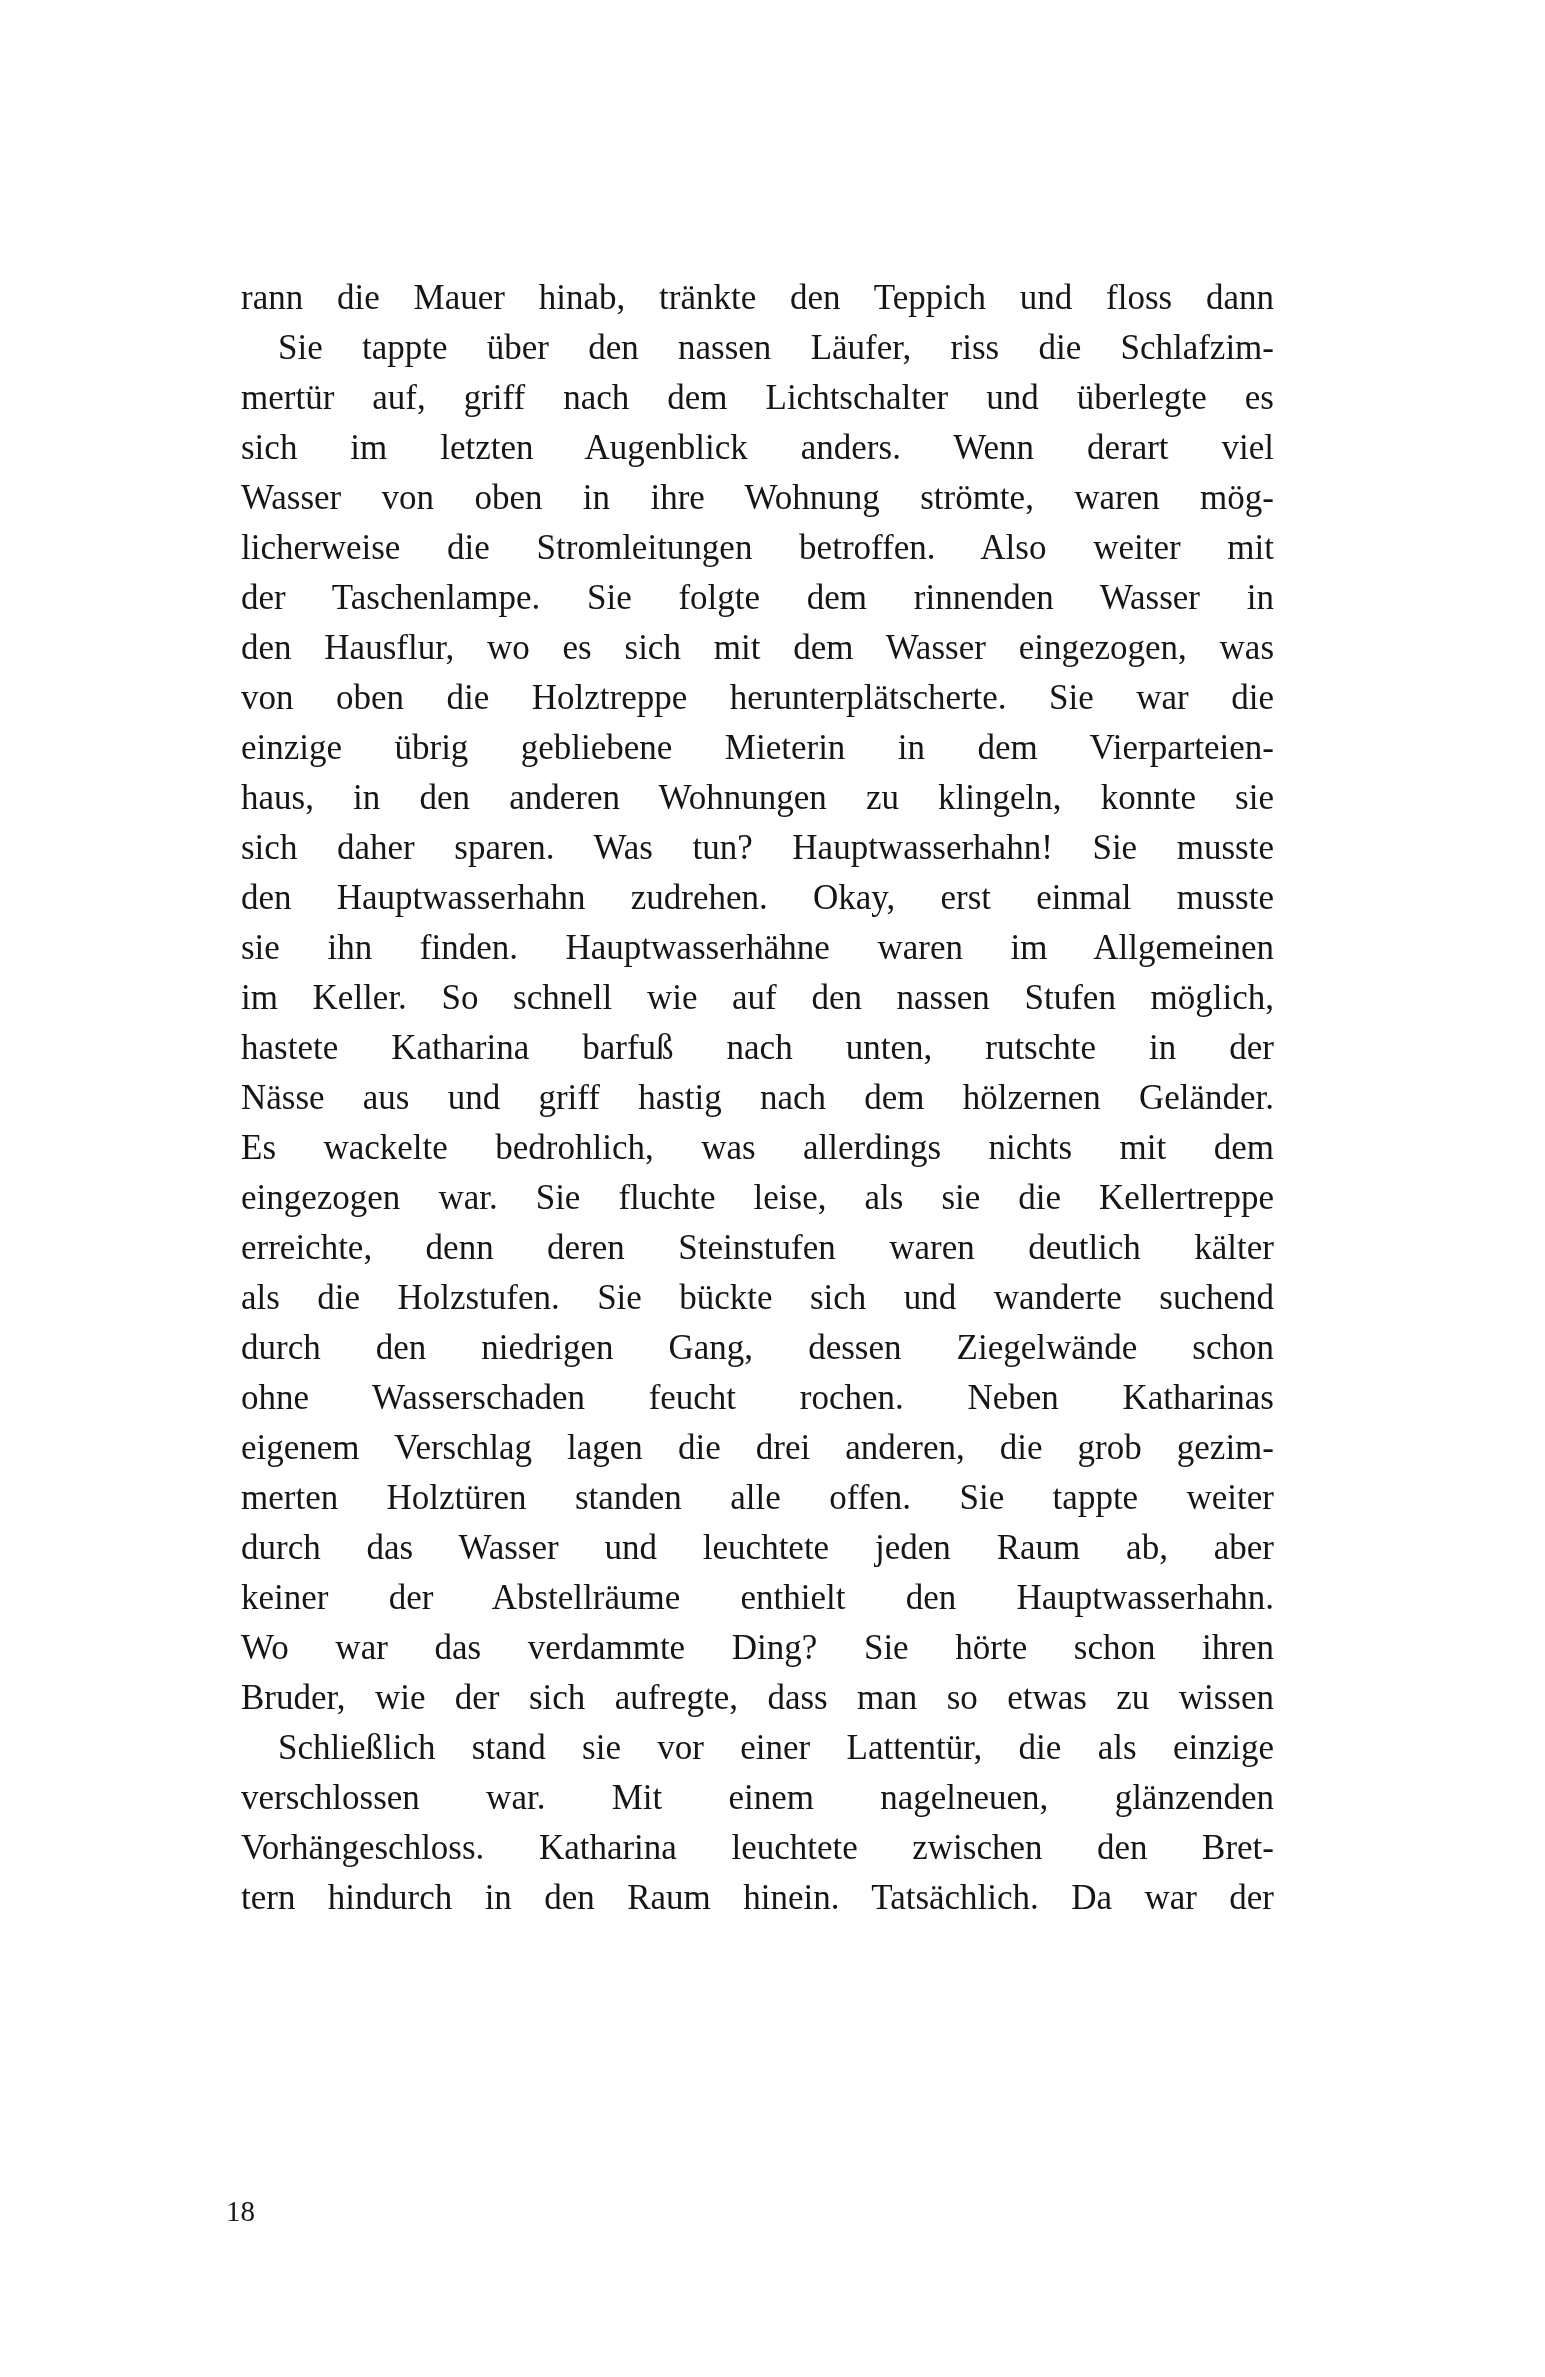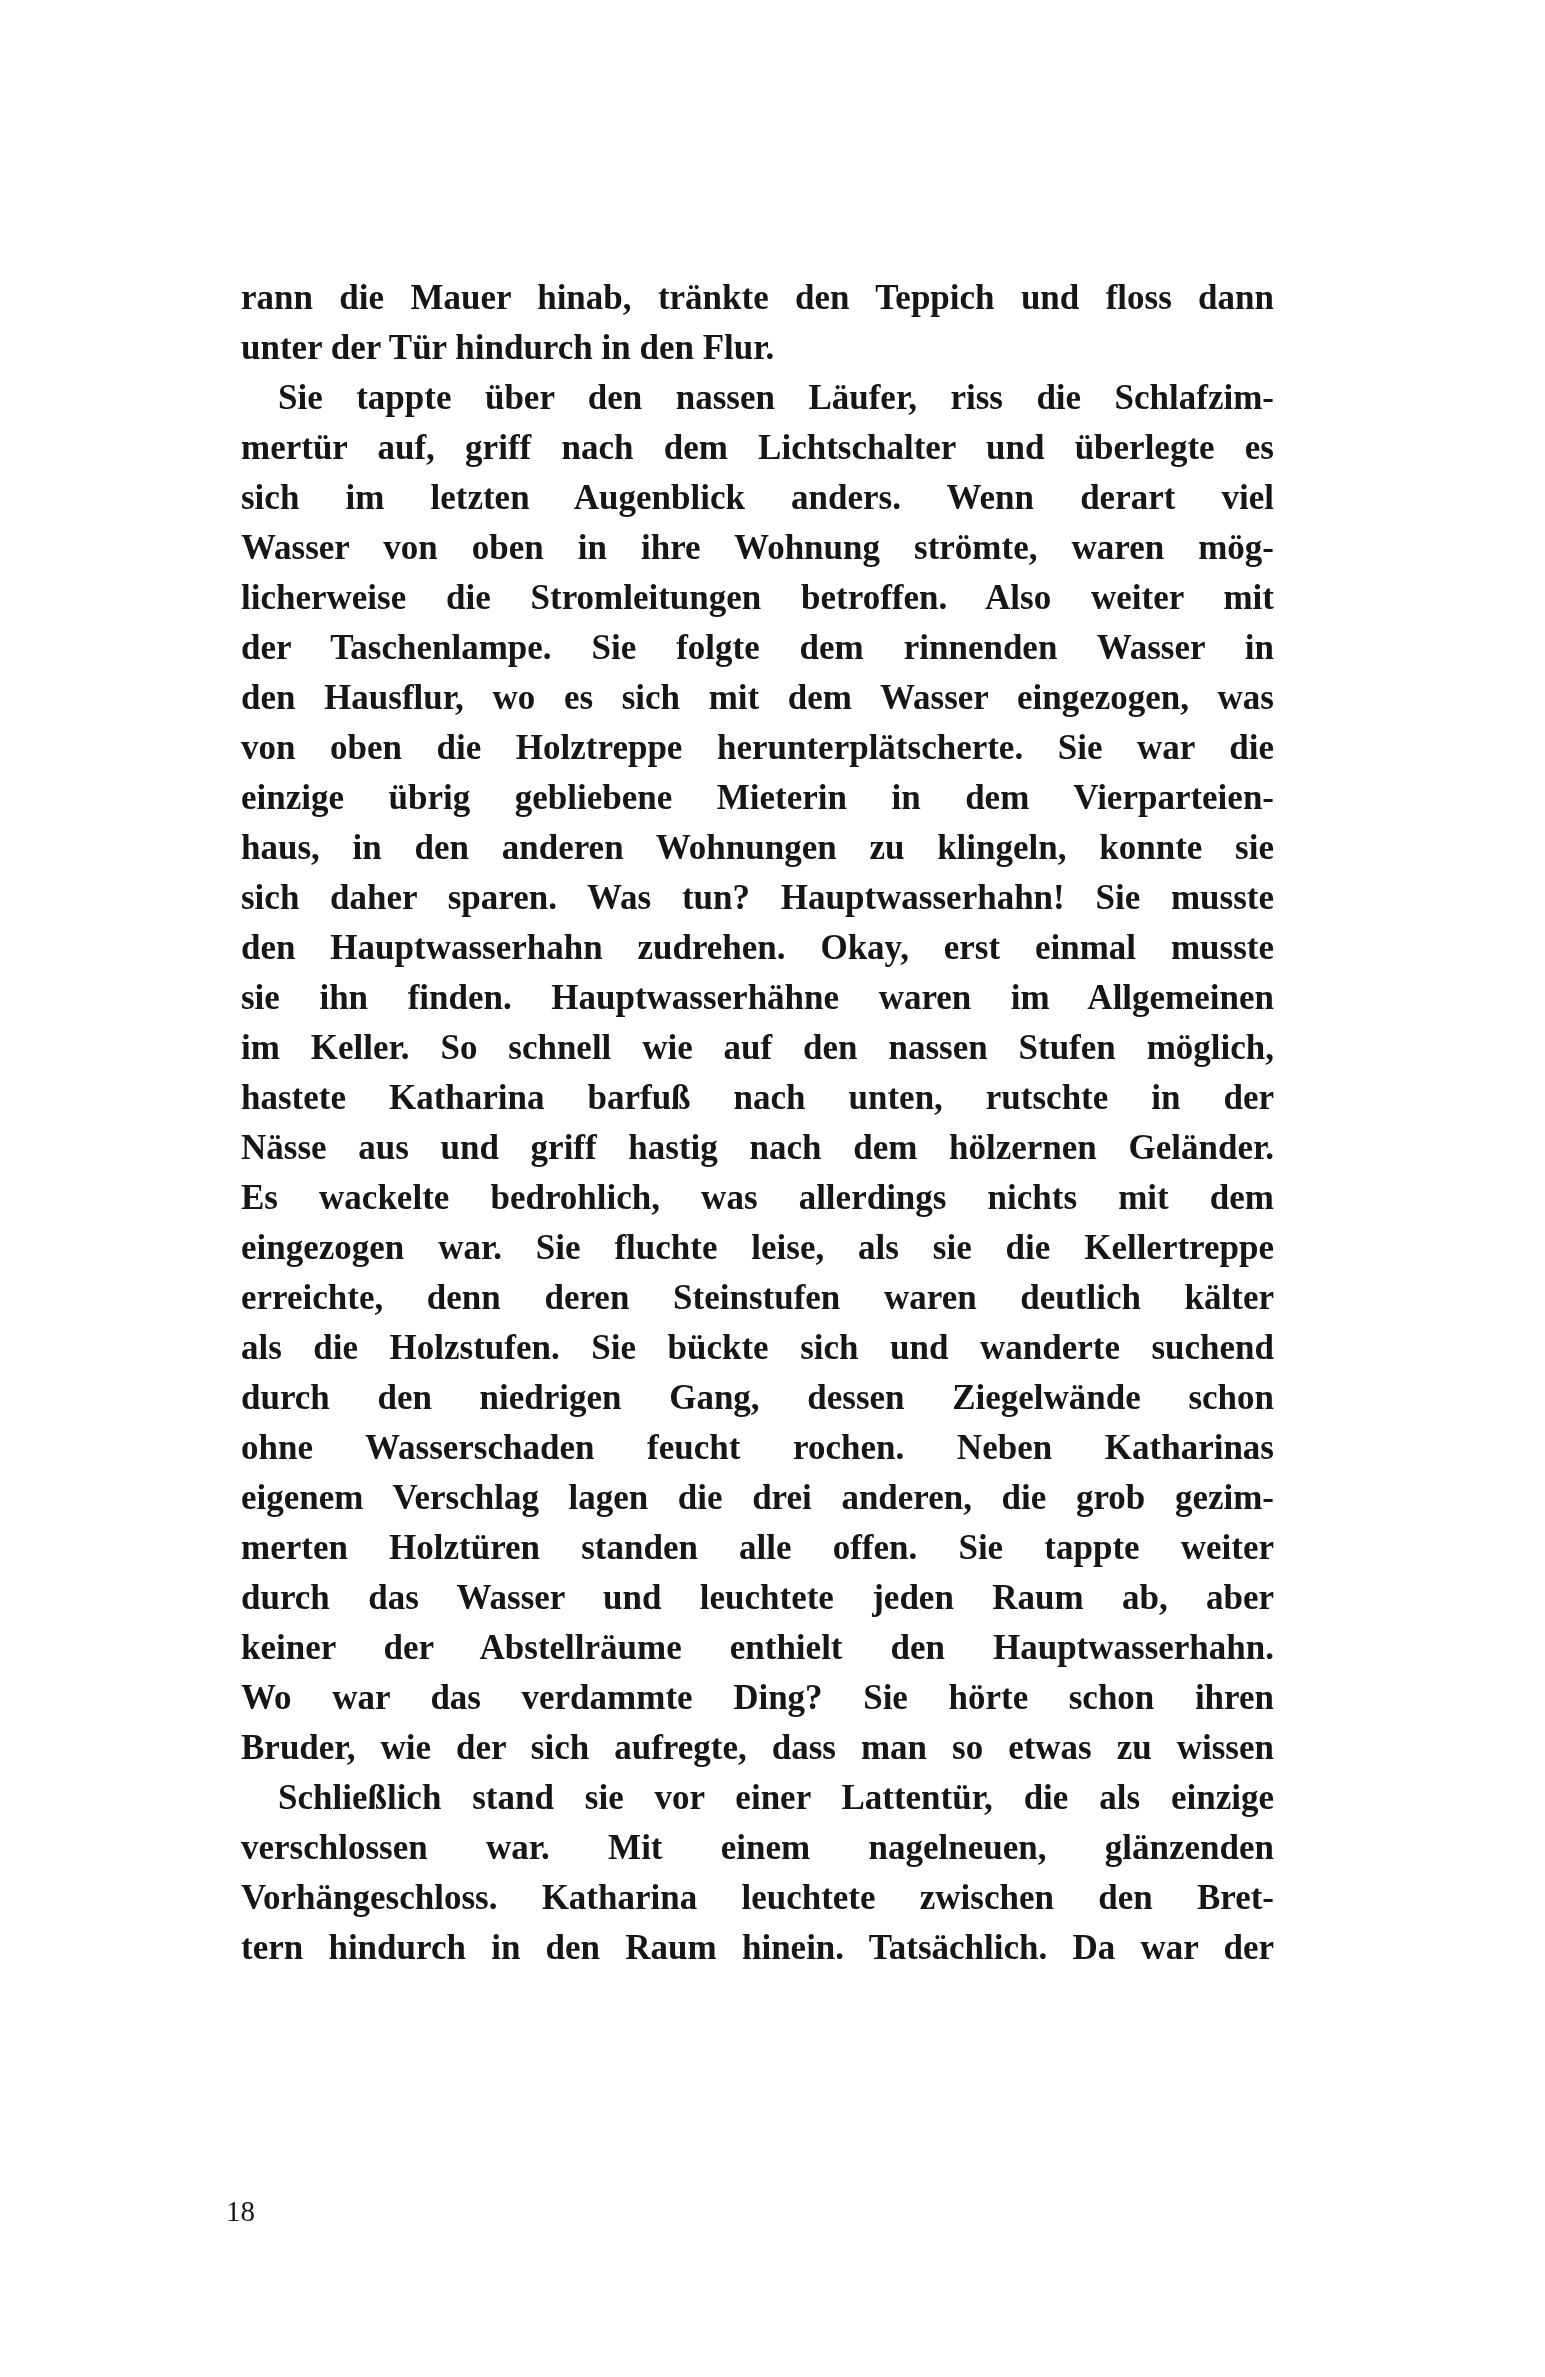--- a/index.html
+++ b/index.html
@@ -25,21 +25,20 @@
     color: #161616;
     letter-spacing: 0;
   }
   .paragraph {
     margin: 0;
     padding: 0;
   }
   .line {
     text-align: justify;
     text-align-last: justify;
-    font-weight: bold;
   }
   .line.unjust {
     text-align: left;
     text-align-last: left;
   }
   .line.indent {
     text-indent: 37px;
   }
   .page-number {
     position: absolute;
@@ -50,21 +49,20 @@
     color: #161616;
   }
 </style>
 </head>
 <body>
 
 <div class="page" style="background: rgb(255, 255, 255);">
   <div class="text-block" style="color: rgb(22, 22, 22);">
       <div class="paragraph">
         <div class="line">rann die Mauer hinab, tränkte den Teppich und floss dann</div>
-        <div class="line unjust">unter der Tür hindurch in den Flur.</div>
       </div>
       <div class="paragraph">
         <div class="line indent">Sie tappte über den nassen Läufer, riss die Schlafzim-</div>
         <div class="line">mertür auf, griff nach dem Lichtschalter und überlegte es</div>
         <div class="line">sich im letzten Augenblick anders. Wenn derart viel</div>
         <div class="line">Wasser von oben in ihre Wohnung strömte, waren mög-</div>
         <div class="line">licherweise die Stromleitungen betroffen. Also weiter mit</div>
         <div class="line">der Taschenlampe. Sie folgte dem rinnenden Wasser in</div>
         <div class="line">den Hausflur, wo es sich mit dem Wasser eingezogen, was</div>
         <div class="line">von oben die Holztreppe herunterplätscherte. Sie war die</div>

